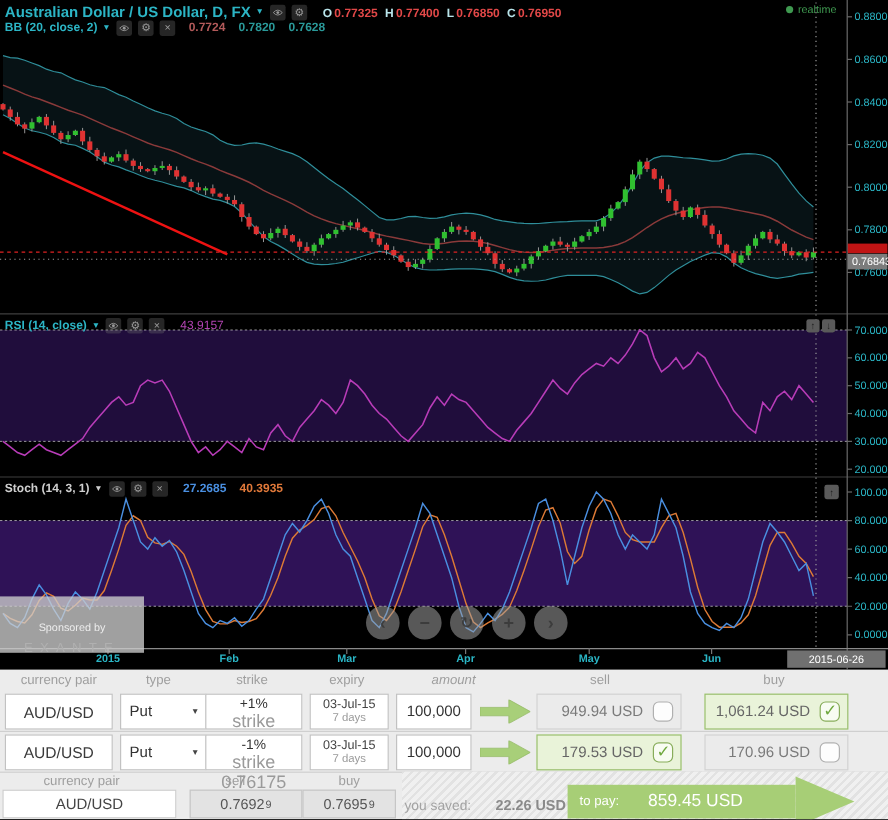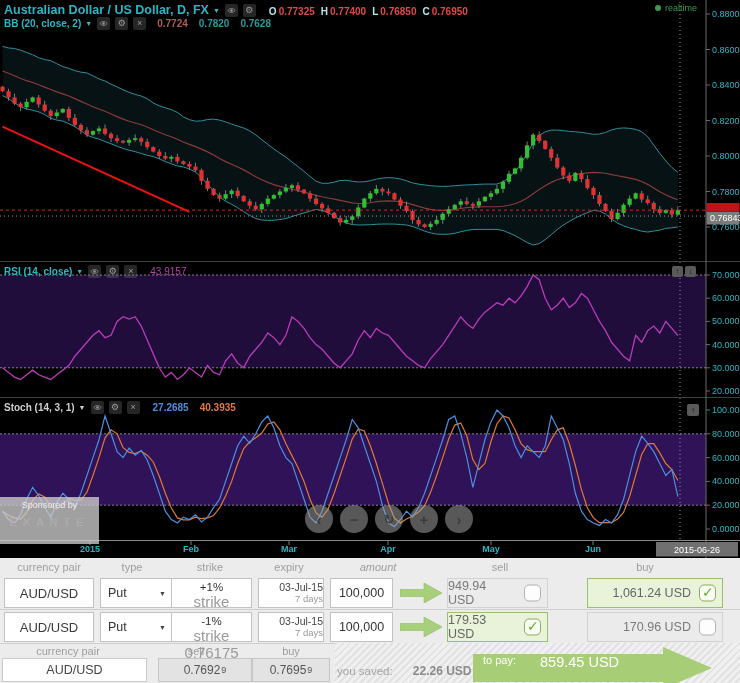--- a/index.html
+++ b/index.html
@@ -28,65 +28,65 @@
   .stoch-d{font-size:10px;font-weight:bold;color:#e0793a;margin-left:6px;}
   .collapse-box{width:11px;height:11px;background:#5a5a5a;border-radius:2px;color:#1e1e1e;font-size:8px;
             display:flex;align-items:center;justify-content:center;cursor:pointer;}
 
   
   .nav-bar{position:absolute;left:305px;top:505px;display:flex;gap:7px;z-index:7;}
   .nav-btn{width:28px;height:28px;border-radius:50%;background:rgba(160,160,160,.55);color:rgba(55,55,55,.85);
            font-size:15px;font-weight:bold;display:flex;align-items:center;justify-content:center;cursor:pointer;}
 
   
-  .watermark{position:absolute;left:0;top:497px;width:99px;height:47px;background:rgba(205,205,205,.78);
-             z-index:5;text-align:center;padding-top:3px;box-sizing:border-box;}
+  .watermark{position:absolute;left:0;top:497px;width:120px;height:47px;background:rgba(205,205,205,.78);
+             z-index:5;text-align:center;padding-top:21px;box-sizing:border-box;}
   .wm1{font-size:9px;color:#ededed;}
   .wm2{font-size:11px;color:#b0b0b0;letter-spacing:6px;margin-top:6px;}
 
   
   .trade-panel{position:absolute;left:0;top:558px;width:740px;height:125px;background:#ececec;overflow:hidden;}
   .col-label{position:absolute;top:3px;transform:translateX(-50%);font-size:11px;color:#9e9e9e;}
   .cell{position:absolute;background:#fff;border:1px solid #c2c2c2;box-sizing:border-box;height:30px;}
   .r1{top:20px;} .r2{top:54px;}
   .pair-box{left:4px;width:90px;display:flex;align-items:center;justify-content:center;font-size:13px;color:#3a3a3a;}
   .type-box{left:100px;width:72px;font-size:12.5px;color:#333;display:flex;align-items:center;padding-left:7px;cursor:pointer;}
   .type-box .sel-caret{position:absolute;right:5px;font-size:7px;color:#444;}
   .strike-box{left:171px;width:81px;text-align:center;}
   .strike-box .l1{font-size:11.5px;color:#333;margin-top:2px;}
   .strike-box .l2{font-size:15px;color:#9a9a9a;}
-  .expiry-box{left:258px;width:66px;text-align:right;}
+  .expiry-box{left:258px;width:66px;text-align:center;}
   .expiry-box .l1{font-size:10.5px;color:#444;margin-top:2px;}
   .expiry-box .l2{font-size:9.5px;color:#9a9a9a;}
   .amount-box{left:330px;width:63px;display:flex;align-items:center;justify-content:center;font-size:12.5px;color:#333;}
   .go-arrow{position:absolute;left:400px;width:42px;height:20px;}
   .r1.go-arrow{top:25px;} .r2.go-arrow{top:59px;}
   .price-box{position:absolute;height:30px;background:#ebebeb;border:1px solid #d2d2d2;box-sizing:border-box;
              display:flex;align-items:center;justify-content:flex-end;padding-right:31px;
              font-size:12.5px;color:#7a7a7a;cursor:pointer;}
-  .price-box.sell{left:447px;width:101px;} .price-box.buy{left:587px;width:136px;}
+  .price-box.sell{left:447px;width:121px;} .price-box.buy{left:587px;width:120px;}
   .price-box.sel{background:#e9f3d9;border-color:#9abf6f;color:#666;}
   .cb{position:absolute;right:6px;top:50%;transform:translateY(-50%);width:17px;height:17px;border-radius:5px;
       background:#fdfdfd;border:1px solid #b0b0b0;box-sizing:border-box;cursor:pointer;}
   .cb.checked{border-color:#88ad5b;background:#f8fcf2;}
   .cb.checked::after{content:"✓";position:absolute;left:2px;top:-2px;font-size:14px;font-weight:bold;color:#6fa83e;}
   .sep{position:absolute;left:0;width:740px;height:1px;background:#cfcfcf;}
   .stripes{position:absolute;left:335px;top:85px;width:405px;height:40px;
            background:repeating-linear-gradient(135deg,#e2e2e2 0 2px,#f0f0f0 2px 5px);}
   .q-label{position:absolute;top:87px;transform:translateX(-50%);font-size:11px;color:#9e9e9e;}
   .q-box{position:absolute;top:100px;height:24px;box-sizing:border-box;display:flex;align-items:center;
          justify-content:center;}
   .q-pair{left:2px;width:145px;background:#fff;border:1px solid #ccc;font-size:12.5px;color:#444;}
   .q-price{background:#e3e3e3;border:1px solid #c6c6c6;font-size:12px;color:#555;}
   .q-sell{left:158px;width:94px;} .q-buy{left:252px;width:78px;}
   .pip{font-size:9px;margin-left:1px;}
   .saved{position:absolute;left:337px;top:106px;font-size:11.5px;color:#a3a3a3;z-index:2;}
   .saved b{font-size:12px;color:#8a8a8a;margin-left:17px;}
   .banner{position:absolute;left:473px;top:96px;width:190px;height:28px;background:#a7ce76;display:flex;
-          z-index:2;}
+          align-items:center;z-index:2;}
   .banner .tp{color:#fff;font-size:11px;margin-left:10px;}
   .banner .tv{color:#fff;font-size:14.5px;margin-left:24px;}
   .banner-arrow{position:absolute;left:663px;top:89px;width:0;height:0;border-top:21px solid transparent;
           border-bottom:21px solid transparent;border-left:49px solid #a7ce76;z-index:2;}
 </style>
 </head>
 <body>
 
 <div id="stage">
 

